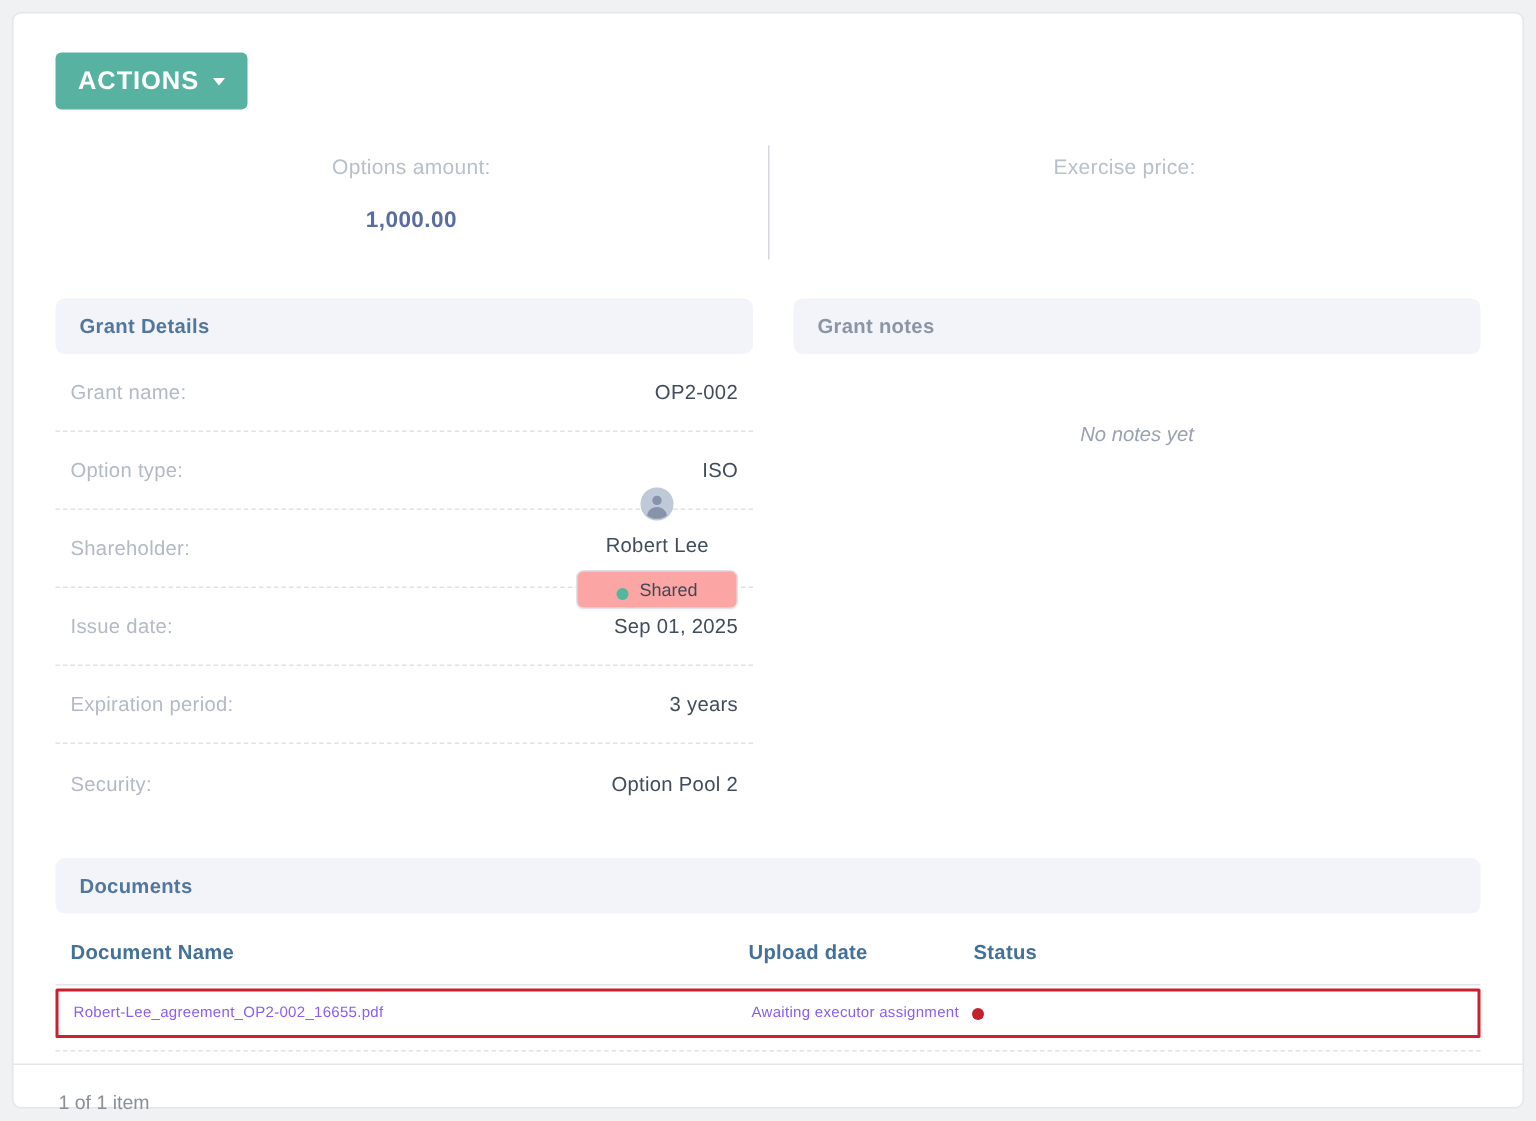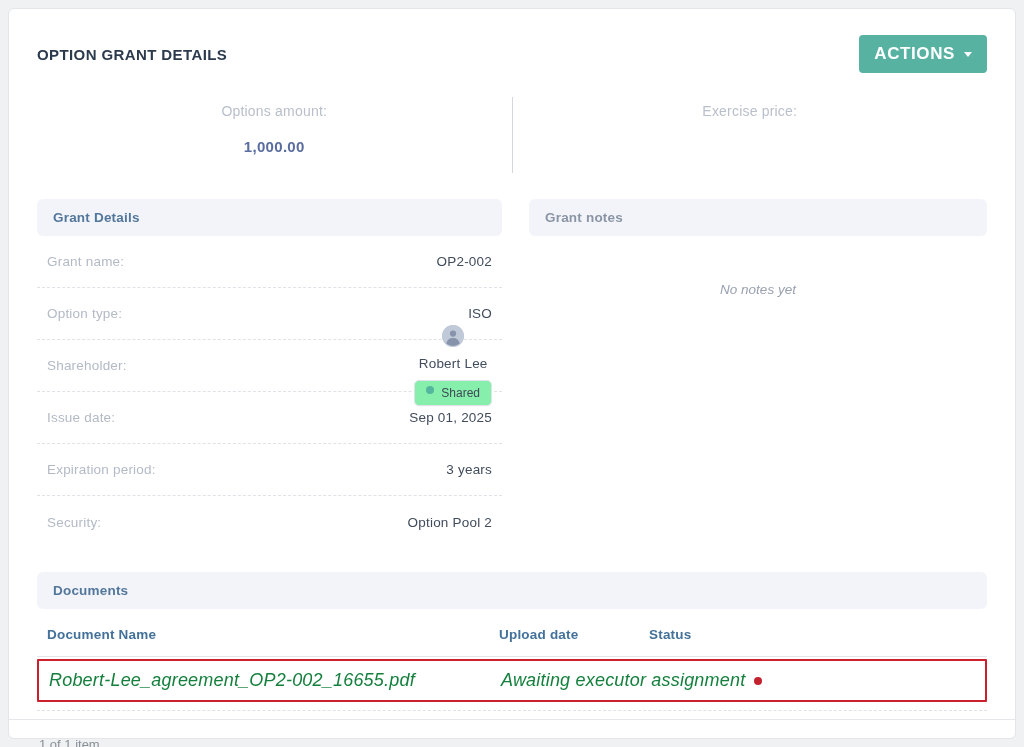--- a/index.html
+++ b/index.html
@@ -76,25 +76,25 @@
   .detail-value { font-size: 13.5px; color: #414c5c; letter-spacing: .2px; }
 
   .shareholder-value { display: flex; align-items: center; gap: 9px; flex-direction: column; }
   .avatar {
     width: 22px; height: 22px; border-radius: 50%;
     background: #c0c9d7;
     display: inline-flex; align-items: center; justify-content: center;
     overflow: hidden;
   }
   .badge-shared {
-    display: inline-flex; align-items: flex-start; gap: 7px;
-    background: #86efac;
+    display: inline-flex; align-items: flex-end; gap: 7px;
+    background: #fca5a5;
     border: 1px solid #dfe3e9;
     border-radius: 5px;
-    padding: 5px 11px;
+    padding: 5px 26px;
     font-size: 12px; color: #3f4956;
     box-shadow: 0 1px 1px rgba(0,0,0,.03);
   }
   .dot-teal {
     width: 8px; height: 8px; border-radius: 50%;
     background: #52b79e; display: inline-block;
   }
 
   .notes-empty {
     margin-top: 46px; text-align: center;
@@ -115,38 +115,37 @@
   .doc-head-cell { font-size: 13.5px; font-weight: 700; color: #43719a; letter-spacing: .2px; }
 
   .doc-row {
     display: flex; align-items: center;
     border: 2px solid #ce1f2e;
     border-radius: 1px;
     margin: 2px 0 0 0;
     background: #ffffff;
   }
   .doc-row .doc-col { padding: 9px 10px; }
-  .doc-cell { font-size: 18px; color: #15803d; letter-spacing: .2px; font-style: italic; }
+  .doc-cell { font-size: 10px; color: #8b5cf6; letter-spacing: .2px; }
   .status-cell { display: flex; align-items: center; gap: 9px; }
   .dot-red {
     width: 8px; height: 8px; border-radius: 50%;
     background: #c4212e; display: inline-block;
   }
   .row-dash-sep { border-bottom: 1px dashed #dfe2e7; height: 9px; }
 
   .footer-divider { border-top: 1px solid #e4e6e9; margin: 8px -28px 0; }
   .list-footer { font-size: 13px; color: #8a9097; padding: 17px 0 24px 2px; }
 </style>
 </head>
 <body>
 
 <div class="card">
 
   <div class="card-header">
-    <div class="page-title">OPTION GRANT DETAILS</div>
     <button class="actions-btn">
       <span>ACTIONS</span>
       <span class="caret-down"></span>
     </button>
   </div>
 
   <div class="stats-row">
     <div class="stat-cell">
       <div class="stat-label">Options amount:</div>
       <div class="stat-value">1,000.00</div>

